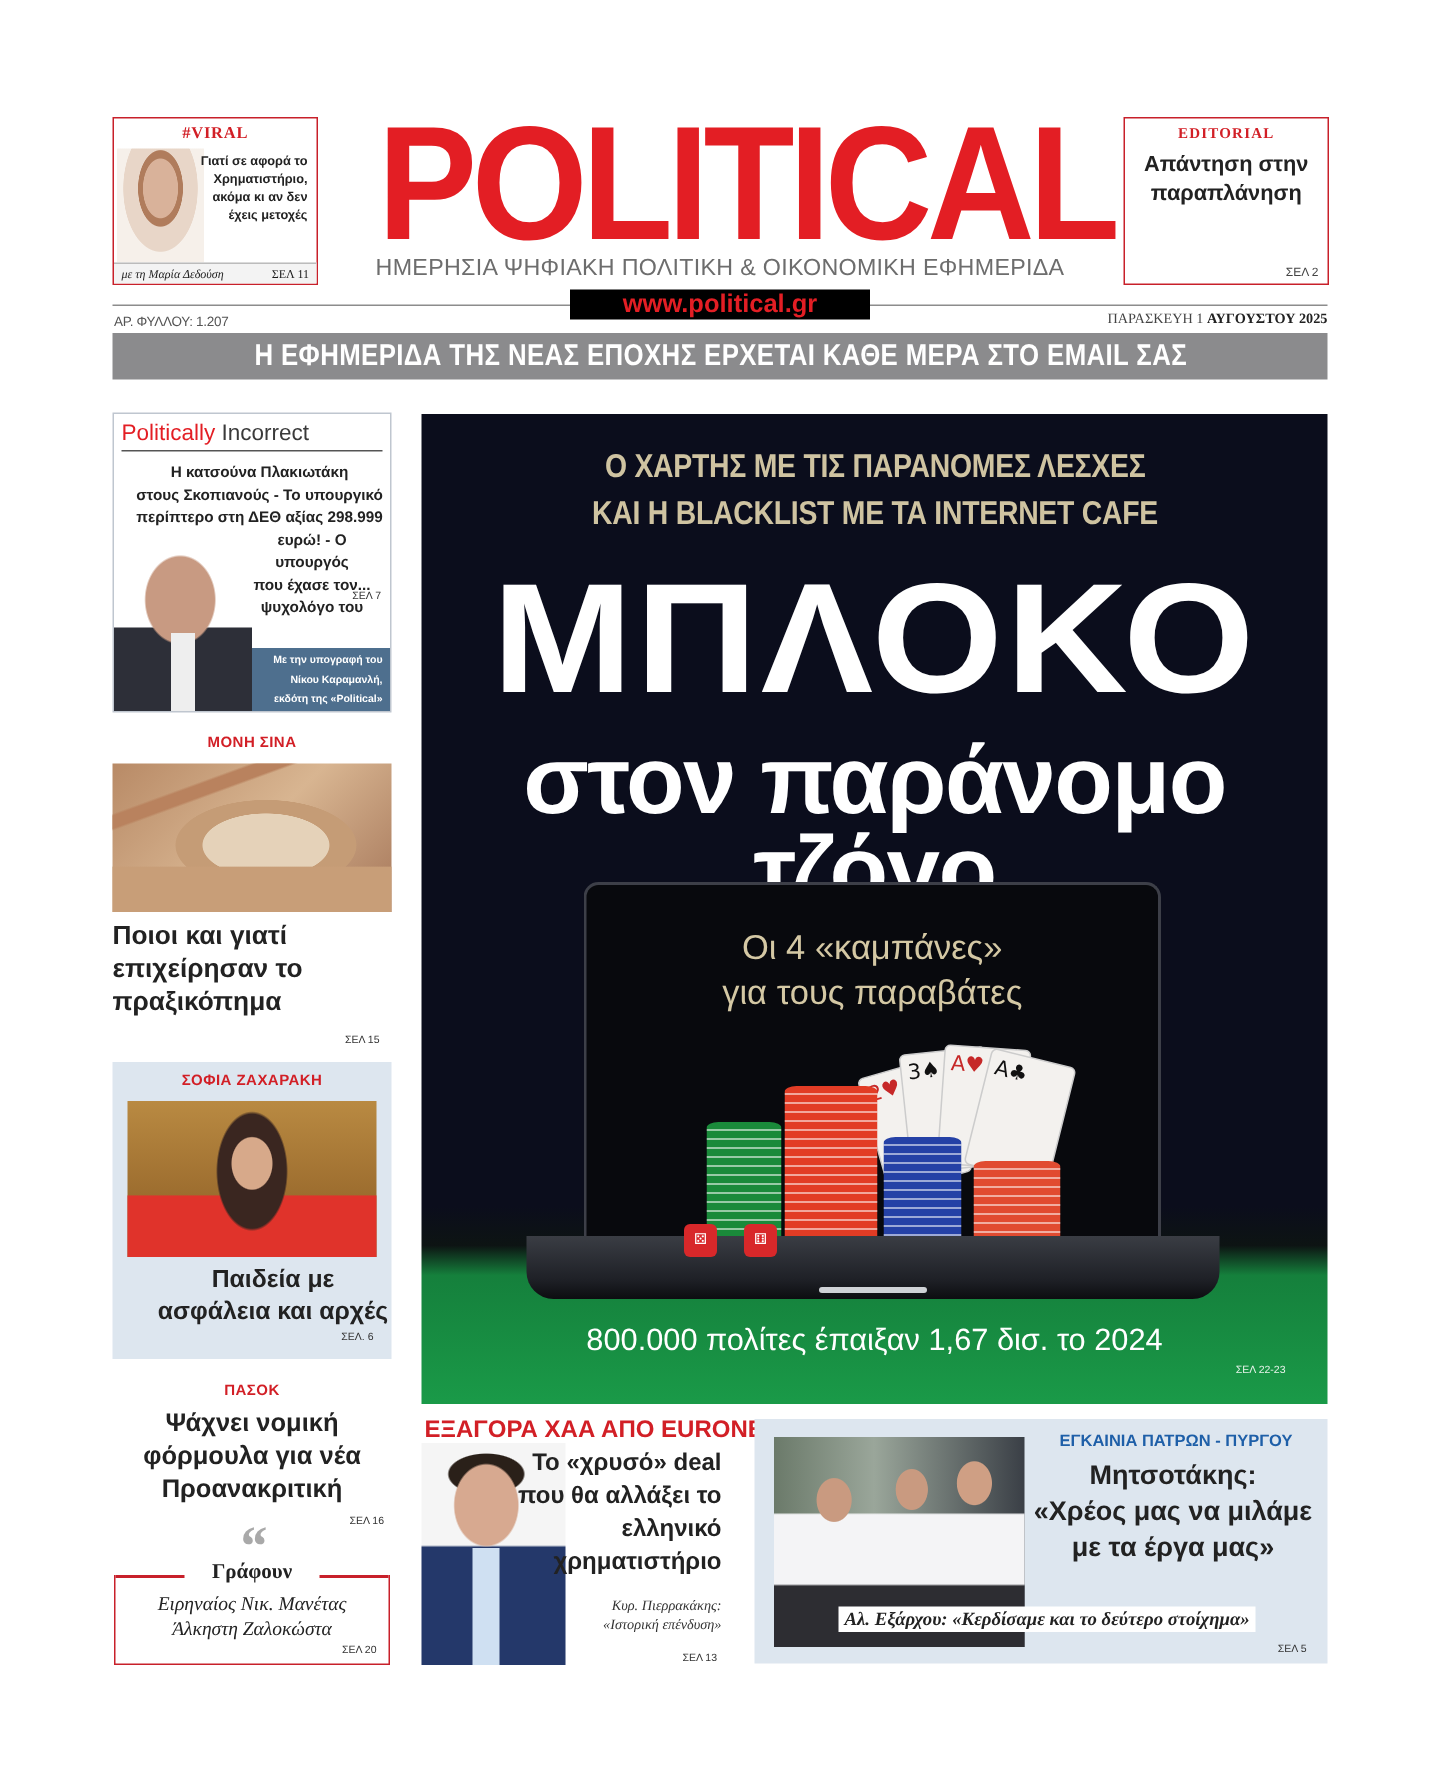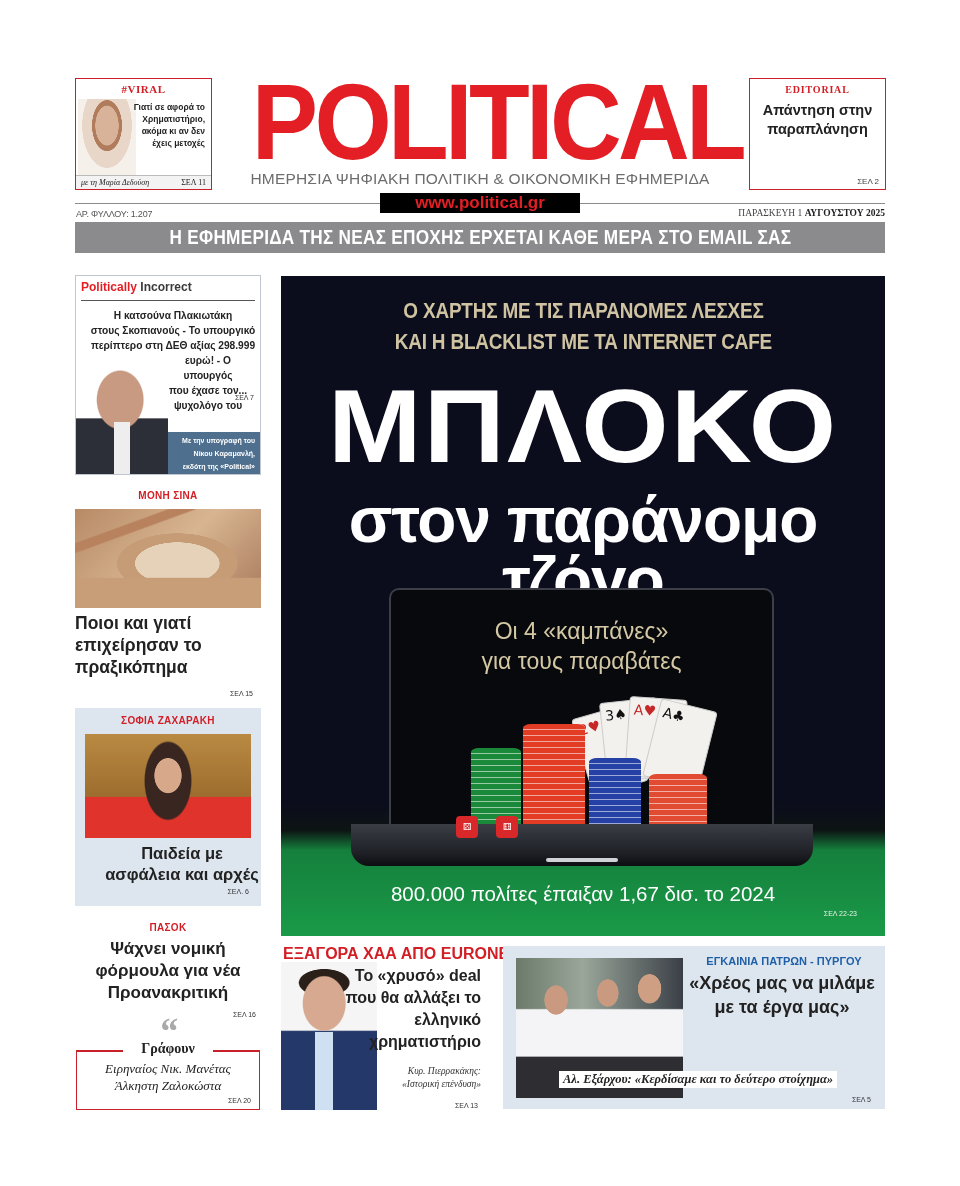--- a/index.html
+++ b/index.html
@@ -27,21 +27,21 @@
   .url { left: 380px; top: 193px; width: 200px; background: #000000; text-align: center; font-weight: bold; font-size: 17px; color: #e31e24; }
   .issue { left: 76px; top: 209px; font-size: 9px; color: #555; letter-spacing: -0.2px; }
   .date { right: 75px; top: 208px; font-family: "Liberation Serif", serif; font-size: 9.5px; color: #444; }
   .date b { color: #222; }
 
   .banner { left: 75px; top: 222px; width: 810px; height: 31px; background: #8b8b8d; color: #fff; font-weight: bold; font-size: 20px; line-height: 31px; text-align: center; letter-spacing: 0.3px; white-space: nowrap; overflow: hidden; }
   .banner span { display: inline-block; transform: scaleX(0.86); transform-origin: center; }
 
   
   .pi-box { left: 75px; top: 275px; width: 186px; height: 200px; border: 1px solid #bfc6cf; background: #fff; overflow: hidden; }
-  .pi-head { position: absolute; left: 5px; top: 4px; font-weight: bold; font-size: 12px; white-space: nowrap; }
+  .pi-head { position: absolute; left: 5px; top: 4px; font-weight: normal; font-size: 15px; white-space: nowrap; }
   .pi-head .a { color: #e31e24; }
   .pi-head .b { color: #3a3a3a; }
   .pi-rule { position: absolute; left: 5px; right: 5px; top: 24px; height: 1px; background: #555; }
   .pi-text { position: absolute; left: 14px; right: 4px; top: 32px; text-align: center; font-size: 10.2px; font-weight: bold; line-height: 15px; color: #222; }
   .pi-text .ind { display: block; padding-left: 70px; }
   .pi-page { position: absolute; right: 6px; top: 118px; font-size: 7px; color: #333; }
   .pi-photo { position: absolute; left: 0; top: 88px; width: 92px; height: 112px; background: radial-gradient(ellipse 24px 30px at 48% 32%, #c89a82 0 95%, transparent 100%), linear-gradient(180deg, transparent 0 48%, #2d2f38 49%); }
   .pi-photo::after { content: ""; position: absolute; left: 38px; top: 58px; width: 16px; height: 54px; background: #eee; }
   .pi-note { position: absolute; right: 0; bottom: 0; width: 92px; height: 42px; background: #4e6f8e; color: #fff; font-size: 7px; line-height: 13px; text-align: right; padding: 2px 5px; font-weight: bold; }
 
@@ -242,18 +242,19 @@
 <div class="abs euro-quote">
   <div>Κυρ. Πιερρακάκης:</div>
   <div>«Ιστορική επένδυση»</div>
 </div>
 <div class="abs euro-page">ΣΕΛ 13</div>
 
 <div class="abs mits-box">
   <div class="mits-photo"></div>
   <div class="mits-kicker">ΕΓΚΑΙΝΙΑ ΠΑΤΡΩΝ - ΠΥΡΓΟΥ</div>
   <div class="mits-head">
+    <div>Μητσοτάκης:</div>
     <div>«Χρέος μας να μιλάμε</div>
     <div>με τα έργα μας»</div>
   </div>
   <div class="mits-caption">Αλ. Εξάρχου: «Κερδίσαμε και το δεύτερο στοίχημα»</div>
   <div class="mits-page">ΣΕΛ 5</div>
 </div>
 
 </body></html>

